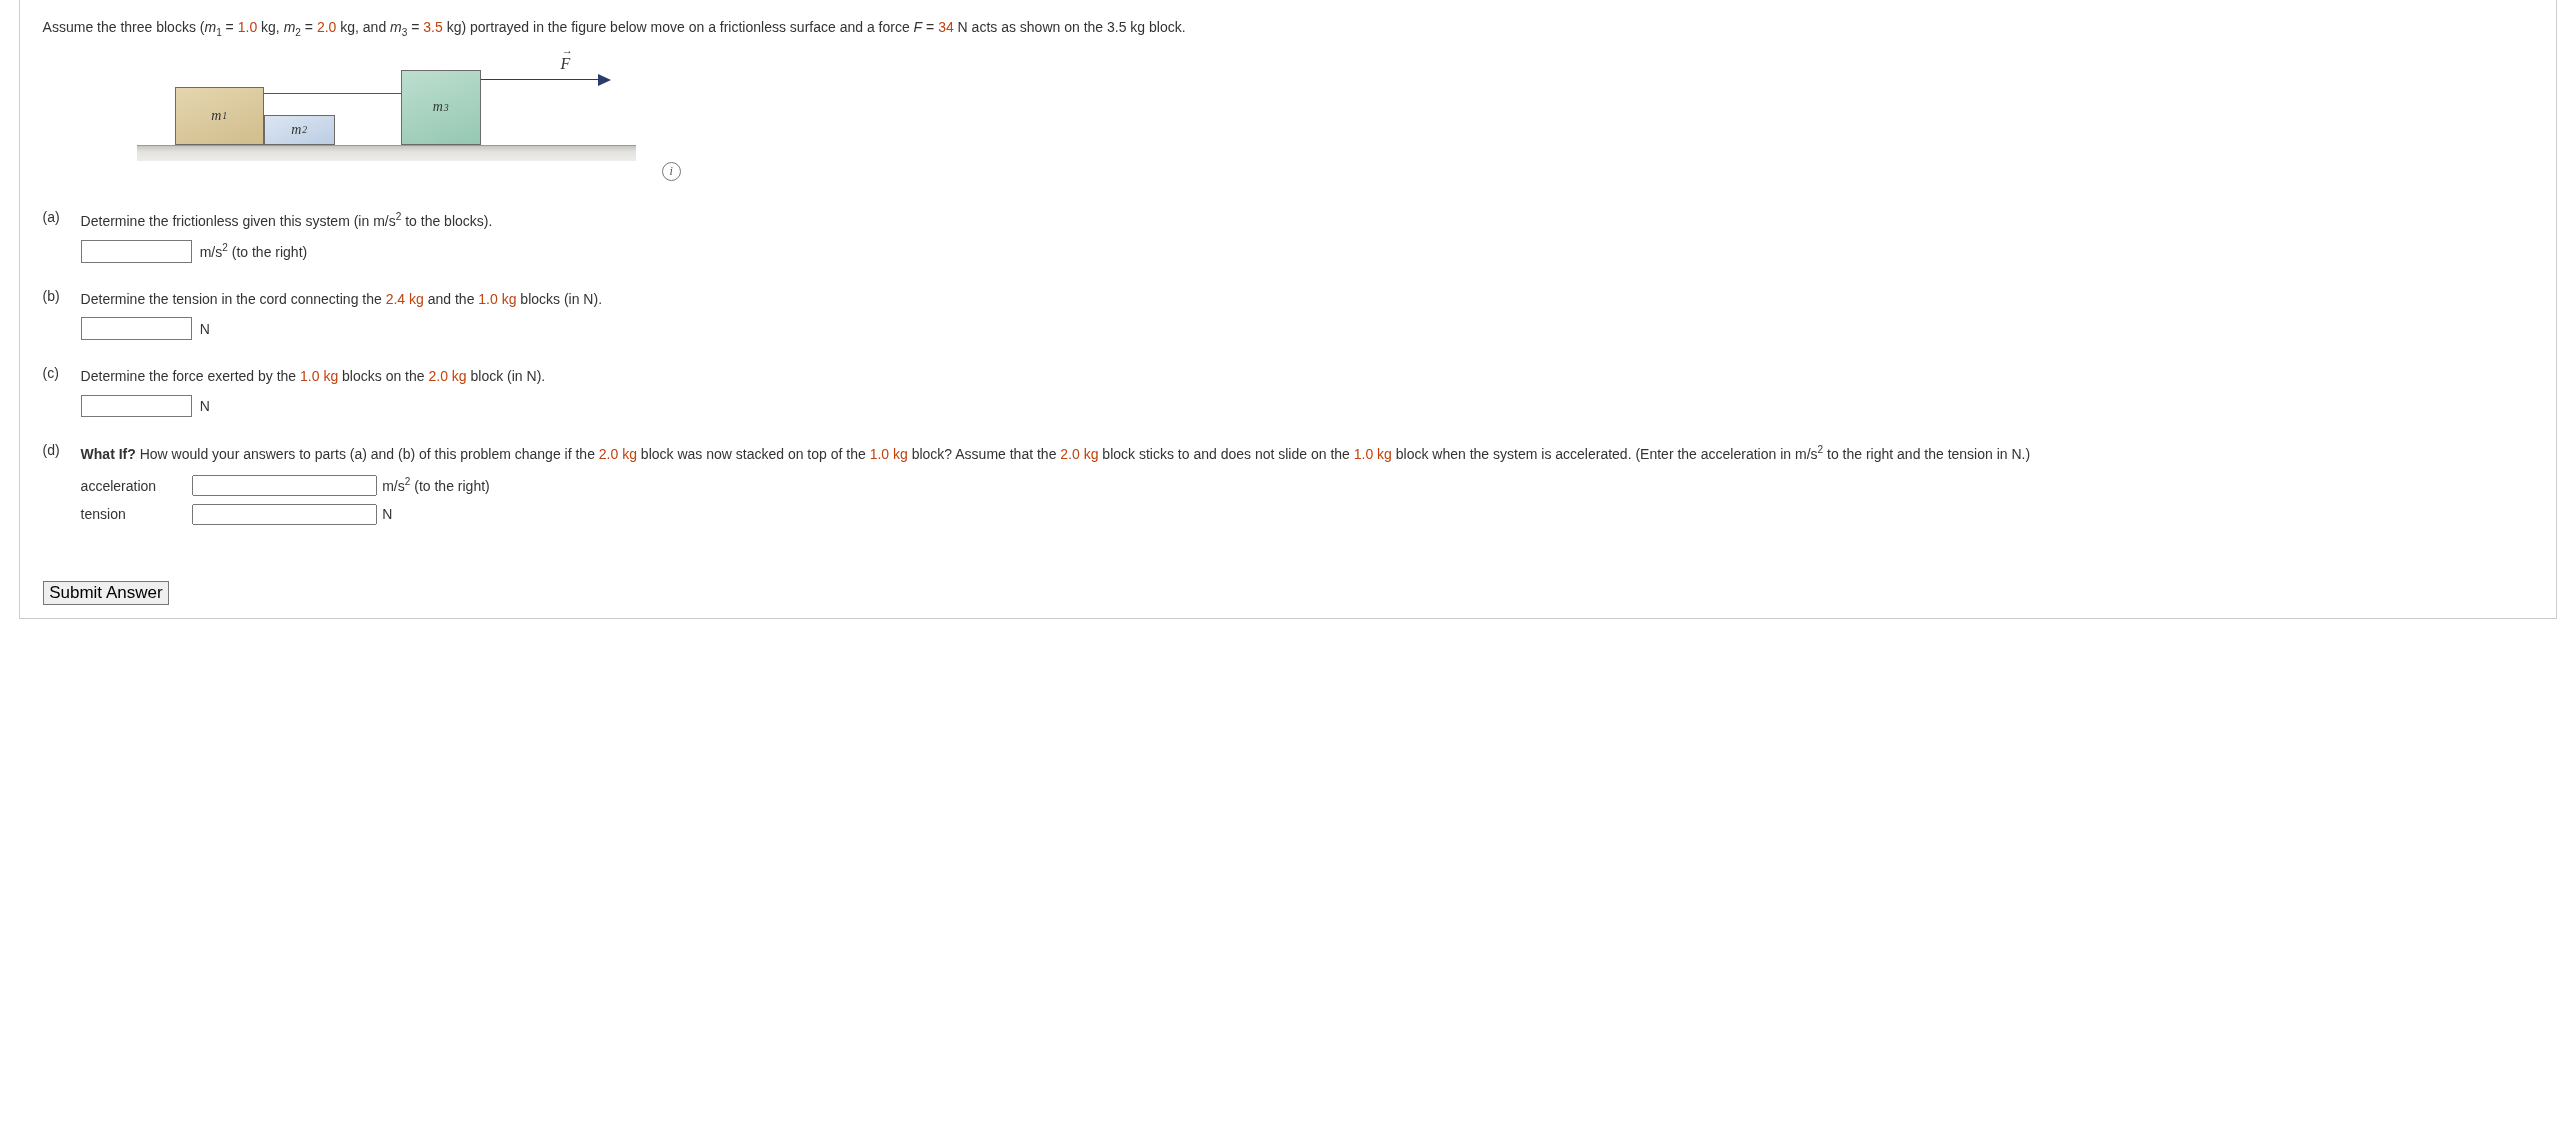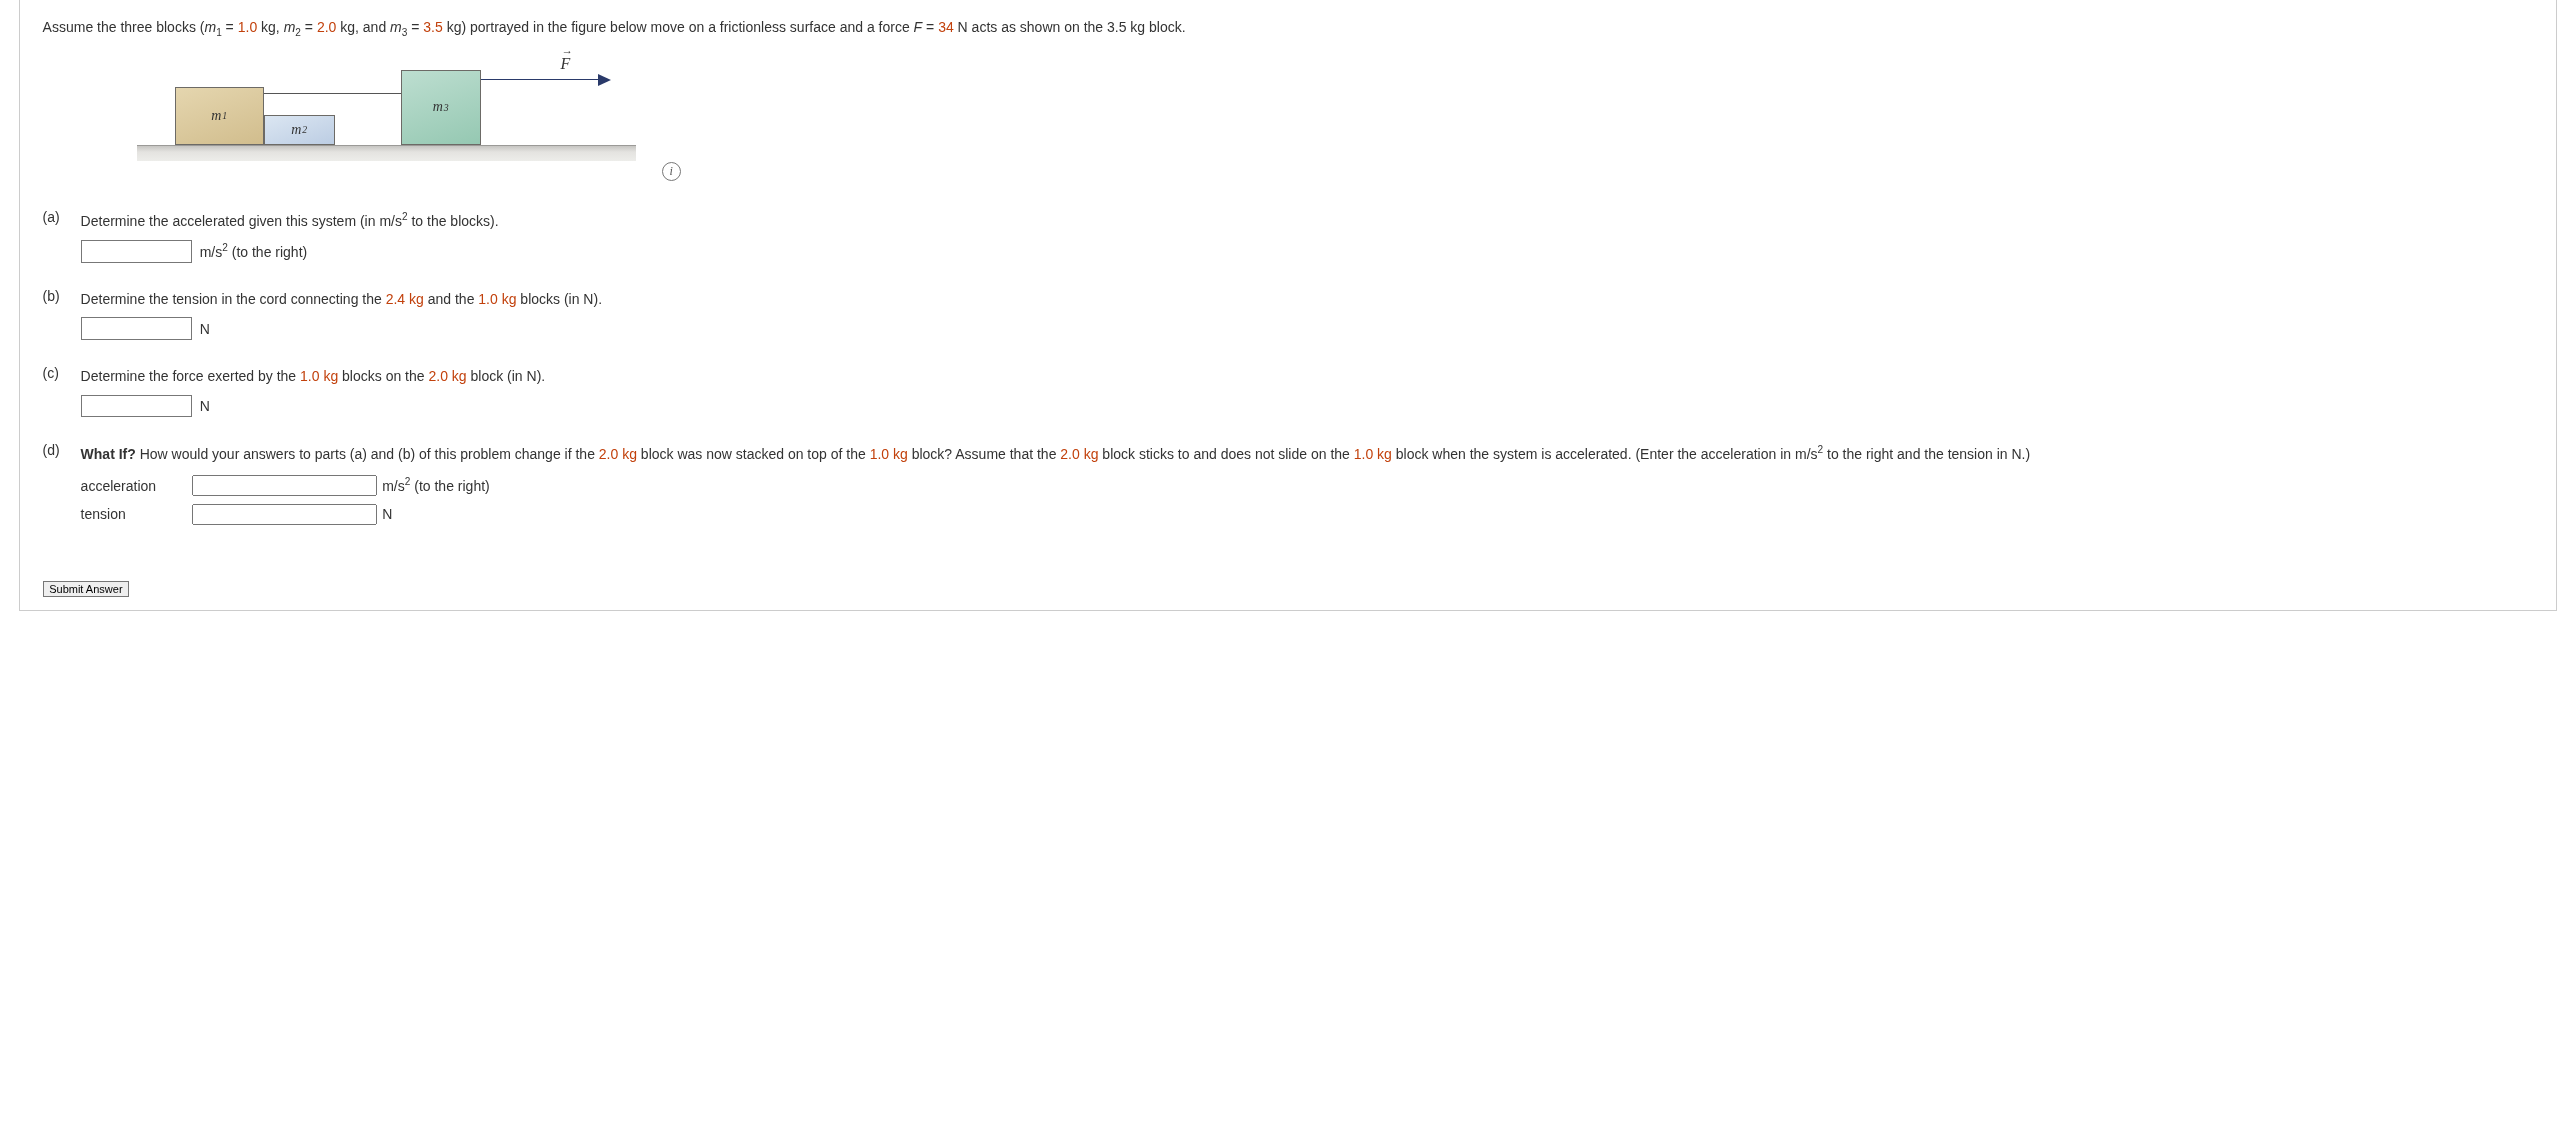--- a/index.html
+++ b/index.html
@@ -118,21 +118,21 @@
     border:0.9px solid #777; background:#fff;
     font-size:13px; padding:0.9px 2.8px;
   }
   .unit { margin-left:1.9px;}
   .d-table { margin-top:9.4px;}
   .d-row { display:flex; align-items:center; margin-bottom:5.6px;}
   .d-row .lbl { width:111px;}
   .submit-btn {
     margin-top: 41px;
     font-family: Verdana, Geneva, sans-serif;
-    font-size: 11px;
+    font-size: 17px;
     padding: 0.9px 5.6px;
     background: #efefef;
     border: 0.9px solid #767676;
     cursor:pointer;
   }
   em.var { font-style: italic; font-family: inherit;}
 </style>
 </head>
 <body>
 
@@ -163,21 +163,21 @@
     <div class="info-icon">
         <span>i</span>
       </div>
   </div>
 
   
   <div class="part">
     <div class="part-row">
       <div class="part-label">(a)</div>
       <div class="part-body">
-        <span><span>Determine the accelerated given this system (in m/s</span><sup>2</sup><span> to the blocks).</span></span>
+        <span><span>Determine the frictionless given this system (in m/s</span><sup>2</sup><span> to the blocks).</span></span>
         <div class="answer-row">
           <input type="text" style="">
           <span class="unit"><span>m/s</span><sup>2</sup><span> (to the right)</span></span>
         </div>
       </div>
     </div>
   </div>
 
   
   <div class="part">

